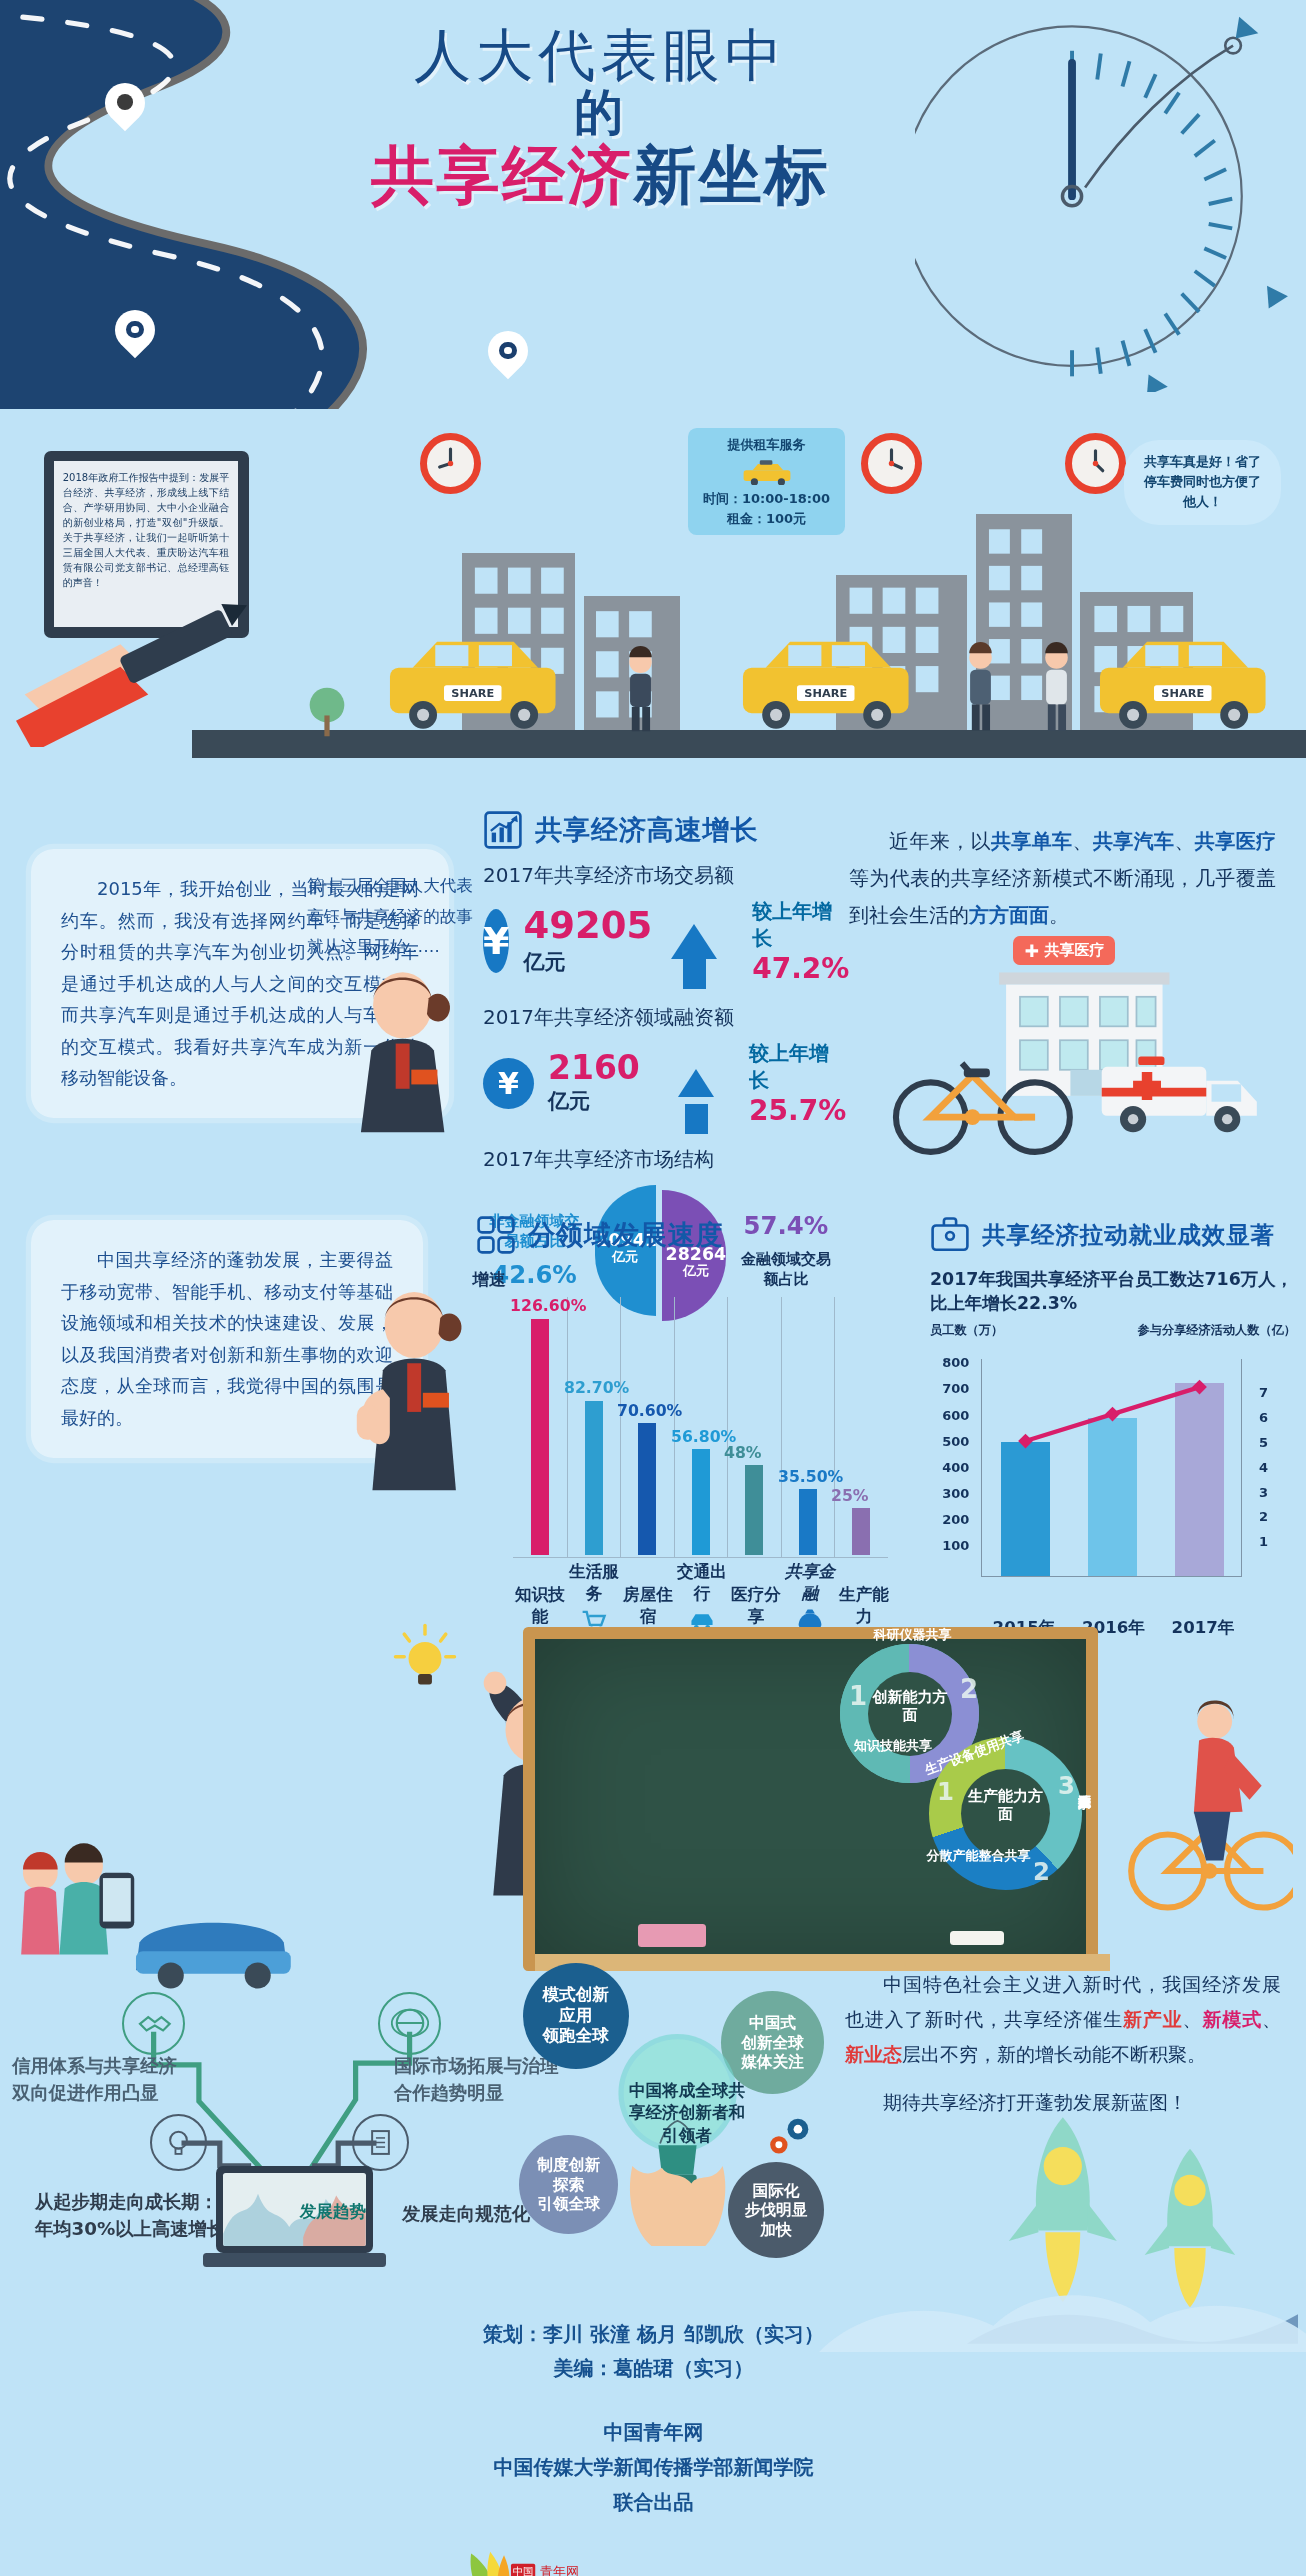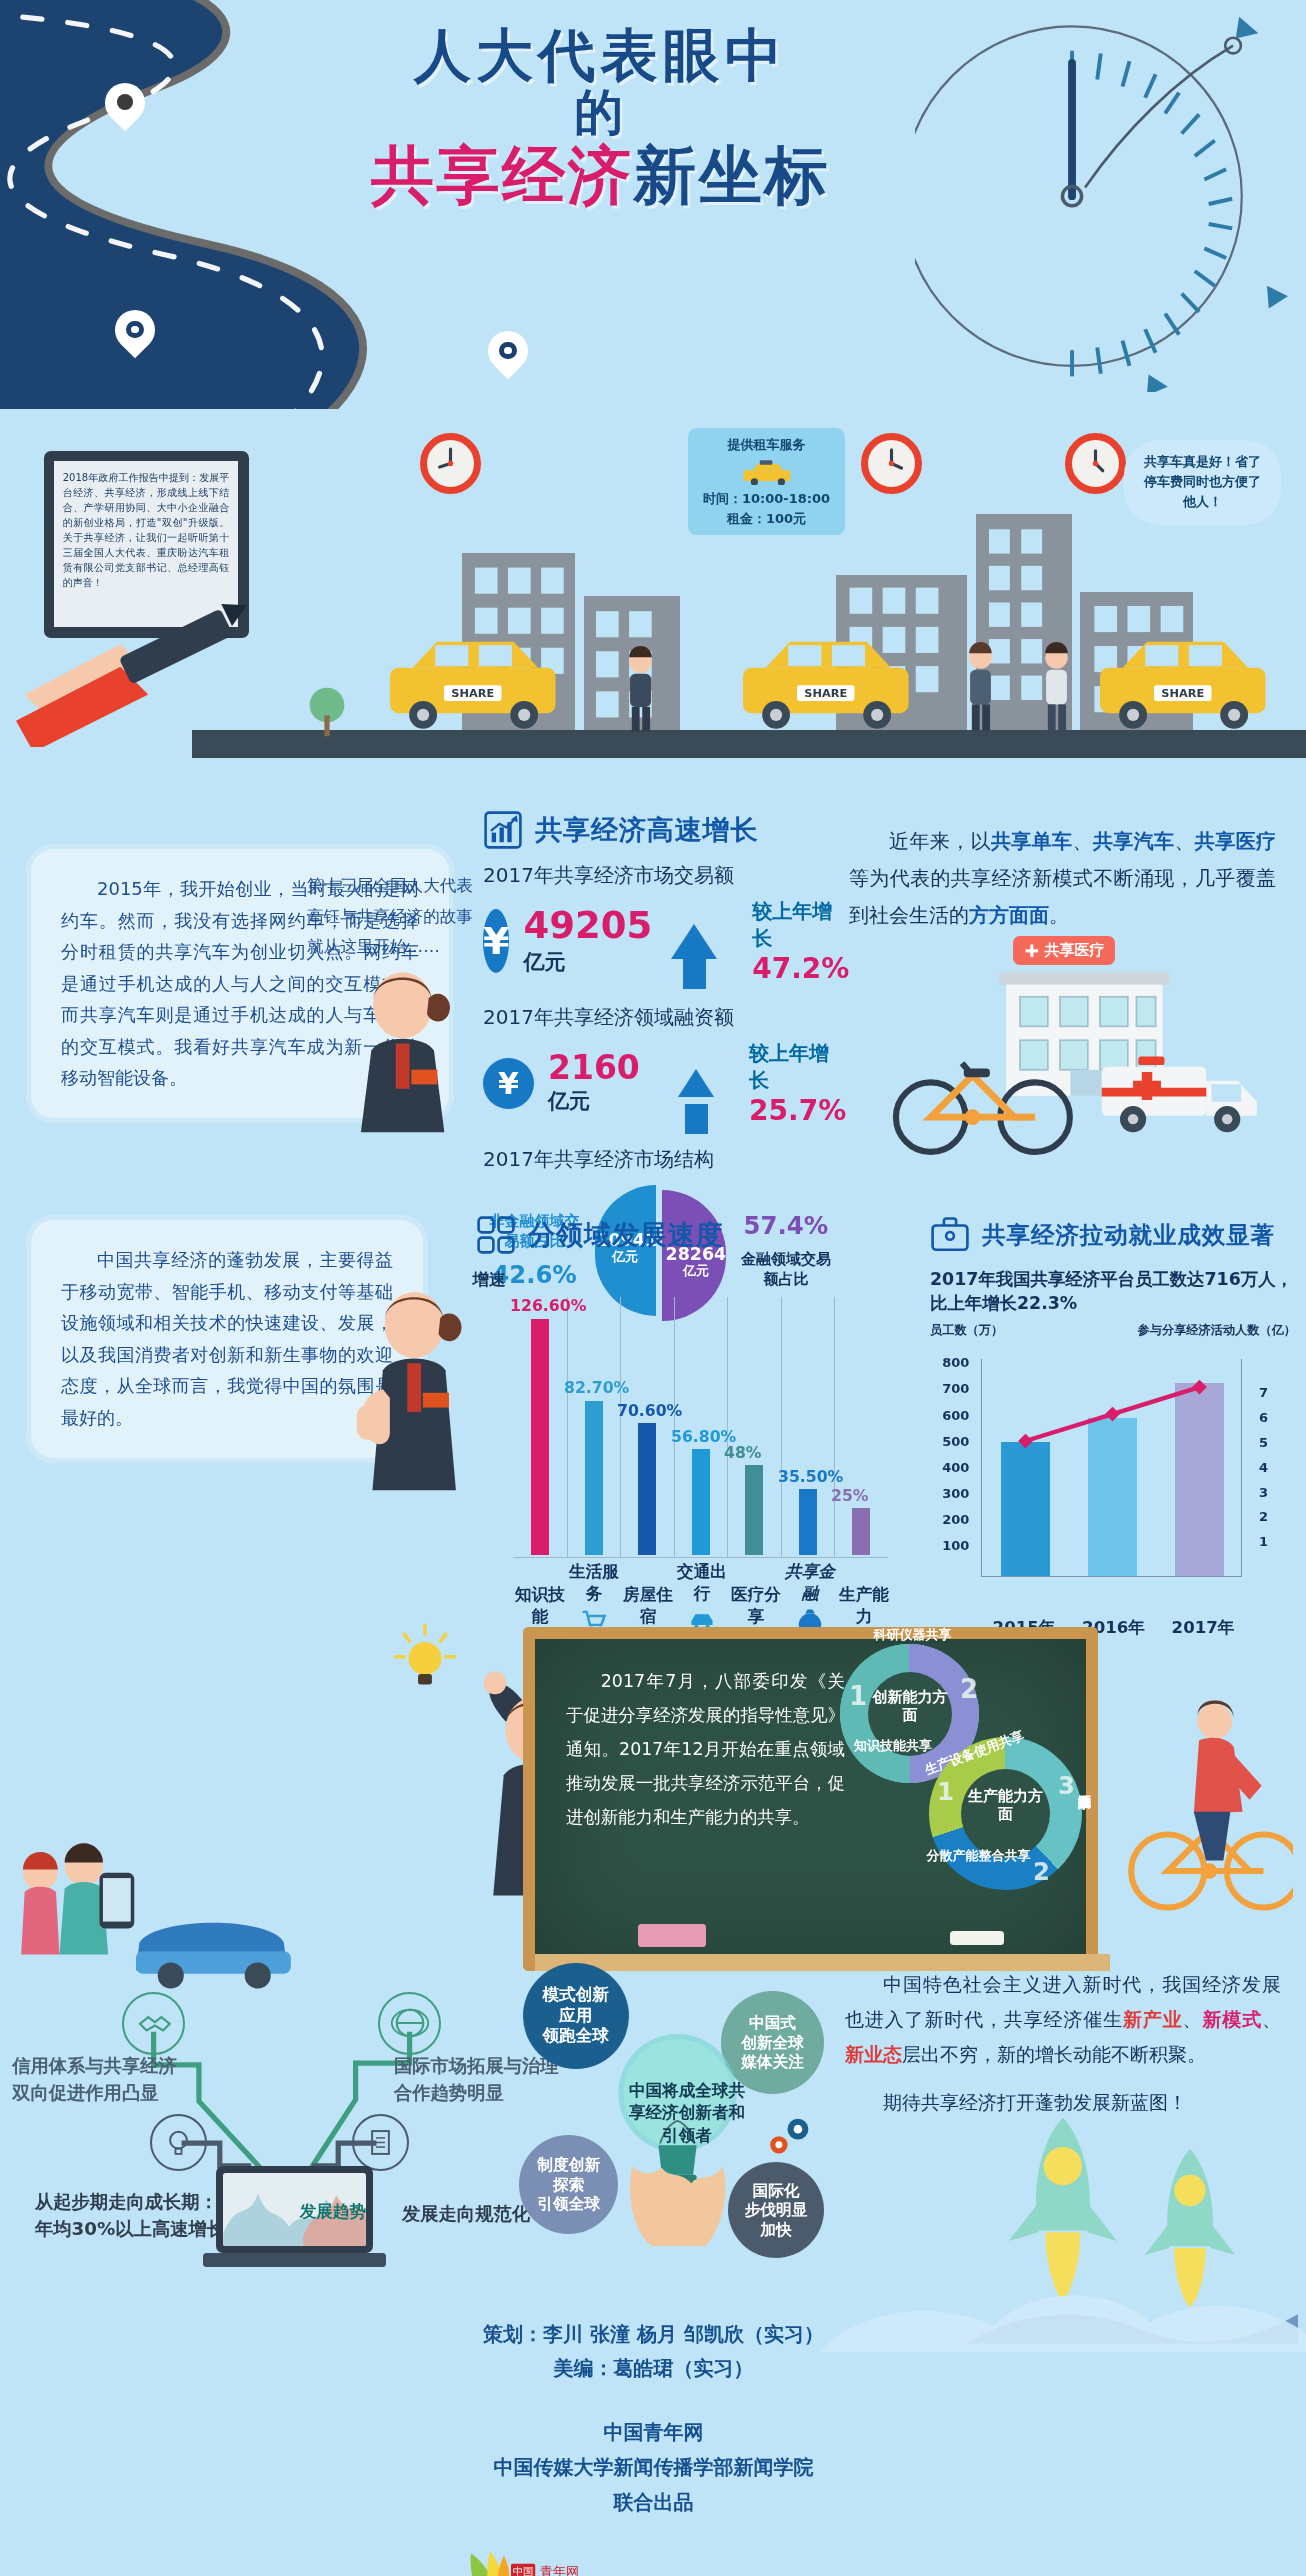--- a/index.html
+++ b/index.html
@@ -11,21 +11,21 @@
   .page{width:1307px;height:2576px;position:relative;background:#bfe3f7;}
 
   
   .header{position:absolute;left:0;top:0;width:1307px;height:409px;overflow:hidden;}
   .road{position:absolute;left:-52px;top:-17.4px;width:610px;height:436px;}
   .pin{position:absolute;width:40px;height:54px;}
   .pin .head{width:40px;height:40px;border-radius:50% 50% 50% 0;transform:rotate(-45deg);background:#fff;position:absolute;top:0;left:0;}
   .pin .dot{width:15.7px;height:15.7px;border-radius:50%;background:#3b3b3b;position:absolute;top:11.3px;left:12.2px;}
   .pin.hollow .dot{background:none;border:5.2px solid #1b3f6e;width:17.4px;height:17.4px;top:10.5px;left:11.3px;}
   .title-block{position:absolute;left:287px;top:26px;width:627px;text-align:center;}
-  .t-line1{font-size:57px;font-weight:bold;color:#174a86;letter-spacing:5.2px;line-height:1.05;
+  .t-line1{font-size:57px;font-weight:normal;color:#174a86;letter-spacing:5.2px;line-height:1.05;
            text-shadow:2.6px 2.6px 0 rgba(255,255,255,.55);}
   .t-line2{font-size:49px;font-weight:bold;color:#174a86;letter-spacing:3.5px;line-height:1.1;
            text-shadow:2.6px 2.6px 0 rgba(255,255,255,.55);}
   .t-line3{font-size:63px;font-weight:bold;letter-spacing:2.6px;line-height:1.1;margin-top:1.7px;}
   .t-pink{color:#d81e6a;text-shadow:2.6px 2.6px 0 rgba(255,255,255,.5);}
   .t-navy{color:#174a86;text-shadow:2.6px 2.6px 0 rgba(255,255,255,.5);}
   .compass{position:absolute;right:17.4px;top:8.7px;width:375px;height:383px;}
 
   
   .sect{position:absolute;}
@@ -698,21 +698,20 @@
     <ellipse cx="86" cy="86" rx="34" ry="38" fill="#f7c9ac"></ellipse>
     <path d="M52,82 C52,48 120,48 120,84 C120,64 106,54 86,54 C66,54 52,64 52,82 Z" fill="#6b3b2a"></path>
     <path d="M116,78 a14,16 0 1 1 -2,18 z" fill="#6b3b2a"></path>
     <path d="M50,138 C62,120 110,120 122,138 L134,276 L38,276 Z" fill="#2f3a4a"></path>
     <path d="M78,130 L94,130 L94,186 L78,186 Z" fill="#c0392b"></path>
     <rect x="96" y="166" width="30" height="17" fill="#e0521f"></rect>
     <path d="M122,160 C144,170 146,200 136,218 L120,206 Z" fill="#2f3a4a"></path>
   </svg>
 
   <div class="board" style="left:523px;top:1627px;width:575px;height:344px;">
-    <div class="board-txt" style="position:absolute;left:31px;top:26px;width:279px;">2017年7月，八部委印发《关于促进分享经济发展的指导性意见》通知。2017年12月开始在重点领域推动发展一批共享经济示范平台，促进创新能力和生产能力的共享。</div>
 
     <div class="ring" style="left:305px;top:5.2px;width:139px;height:139px;background:#5fb9b4;"></div>
     <div class="ring" style="left:305px;top:5.2px;width:139px;height:139px;background:conic-gradient(#8b8fd4 0 50%, #5fb9b4 50% 100%);"></div>
     <div class="ring" style="left:333px;top:33px;width:84px;height:84px;background:#2f5246;"></div>
     <div class="ringlab" style="left:333px;top:49px;width:84px;font-size:15px;">创新能力方面</div>
     <div class="rnum" style="left:314px;top:42px;font-size:26px;">1</div>
     <div class="rnum" style="left:425px;top:35px;font-size:26px;">2</div>
     <div class="ringlab" style="left:310px;top:99px;width:96px;font-size:13px;">知识技能共享</div>
     <div class="ringlab" style="left:312px;top:-12.2px;width:131px;font-size:13px;">科研仪器共享</div>
 

